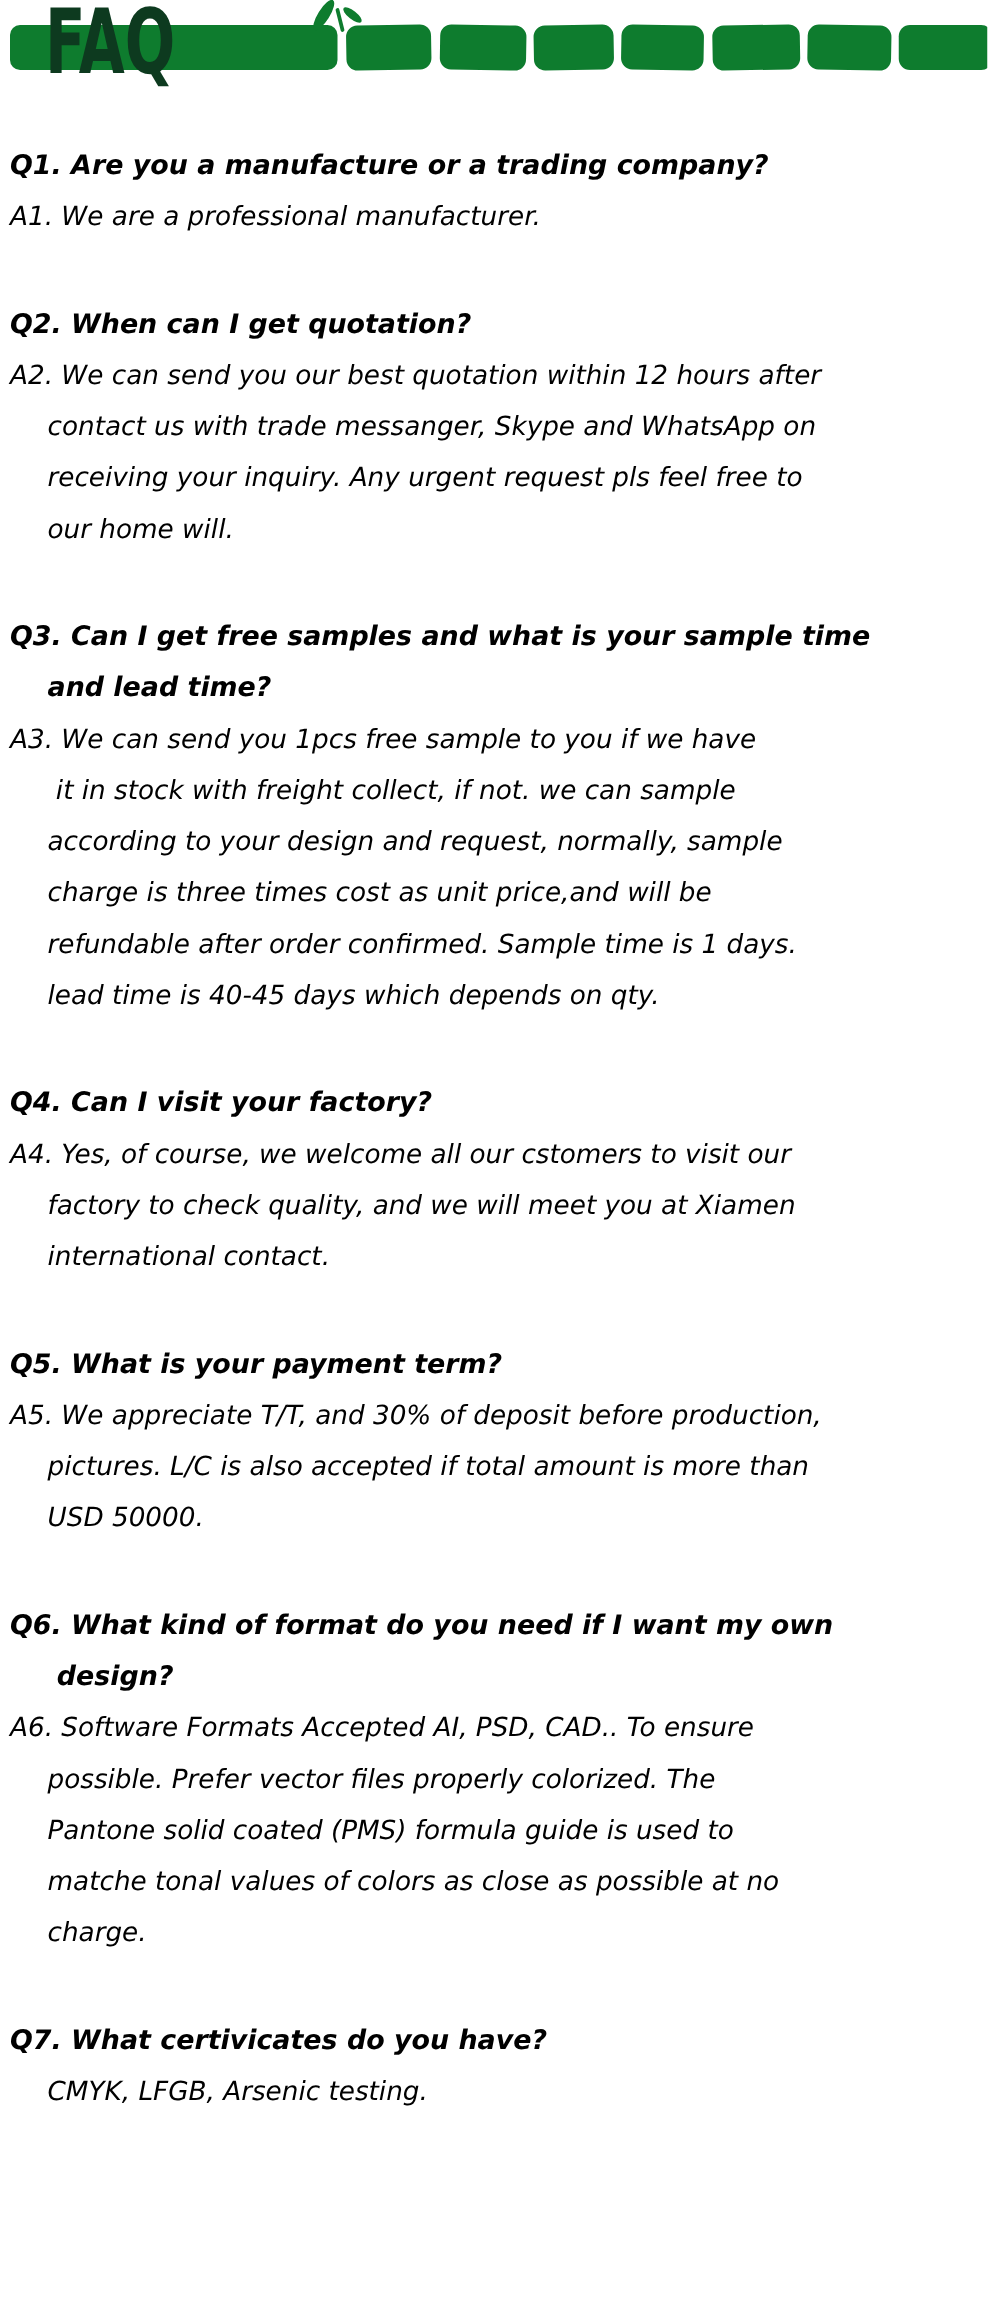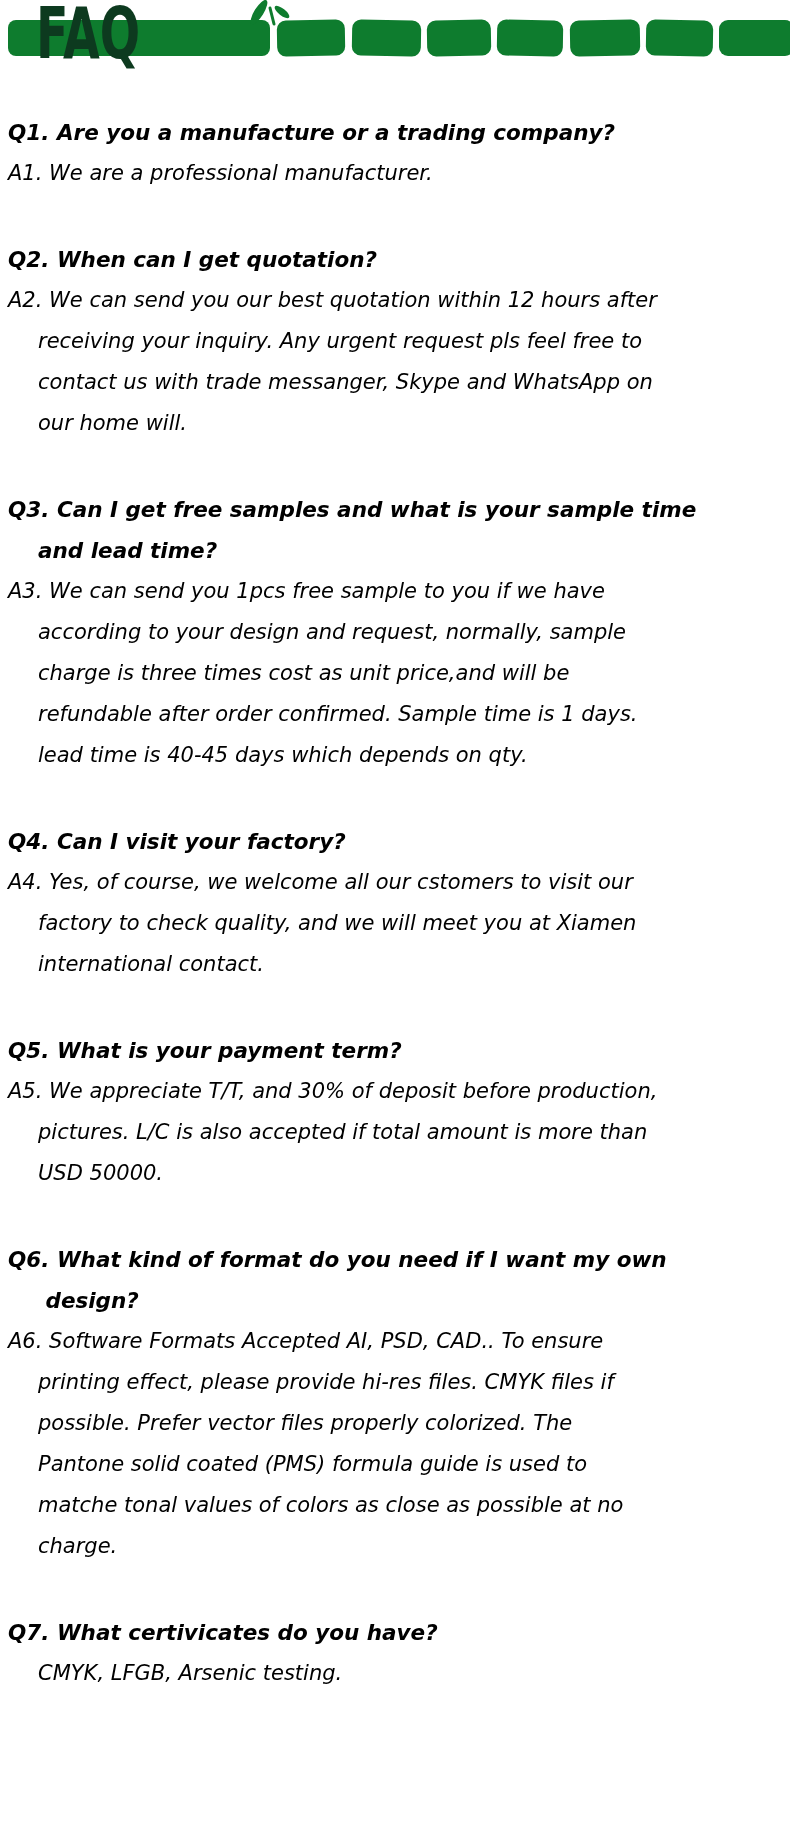--- a/index.html
+++ b/index.html
@@ -78,32 +78,33 @@
         <div>
           <div class="line a-line">A1. We are a professional manufacturer.</div>
         </div>
       </section>
       <section class="faq-section">
         <div>
           <div class="line q-line">Q2. When can I get quotation?</div>
         </div>
         <div>
           <div class="line a-line">A2. We can send you our best quotation within 12 hours after</div>
+          <div class="line a-line cont">contact us with trade messanger, Skype and WhatsApp on</div>
           <div class="line a-line cont">receiving your inquiry. Any urgent request pls feel free to</div>
-          <div class="line a-line cont">contact us with trade messanger, Skype and WhatsApp on</div>
           <div class="line a-line cont">our home will.</div>
         </div>
       </section>
       <section class="faq-section">
         <div>
           <div class="line q-line">Q3. Can I get free samples and what is your sample time</div>
           <div class="line q-line cont">and lead time?</div>
         </div>
         <div>
           <div class="line a-line">A3. We can send you 1pcs free sample to you if we have</div>
+          <div class="line a-line cont"> it in stock with freight collect, if not. we can sample</div>
           <div class="line a-line cont">according to your design and request, normally, sample</div>
           <div class="line a-line cont">charge is three times cost as unit price,and will be</div>
           <div class="line a-line cont">refundable after order confirmed. Sample time is 1 days.</div>
           <div class="line a-line cont">lead time is 40-45 days which depends on qty.</div>
         </div>
       </section>
       <section class="faq-section">
         <div>
           <div class="line q-line">Q4. Can I visit your factory?</div>
         </div>
@@ -123,21 +124,20 @@
           <div class="line a-line cont">USD 50000.</div>
         </div>
       </section>
       <section class="faq-section">
         <div>
           <div class="line q-line">Q6. What kind of format do you need if I want my own</div>
           <div class="line q-line cont"> design?</div>
         </div>
         <div>
           <div class="line a-line">A6. Software Formats Accepted AI, PSD, CAD.. To ensure</div>
-          <div class="line a-line cont">printing effect, please provide hi-res files. CMYK files if</div>
           <div class="line a-line cont">possible. Prefer vector files properly colorized. The</div>
           <div class="line a-line cont">Pantone solid coated (PMS) formula guide is used to</div>
           <div class="line a-line cont">matche tonal values of colors as close as possible at no</div>
           <div class="line a-line cont">charge.</div>
         </div>
       </section>
       <section class="faq-section">
         <div>
           <div class="line q-line">Q7. What certivicates do you have?</div>
         </div>

